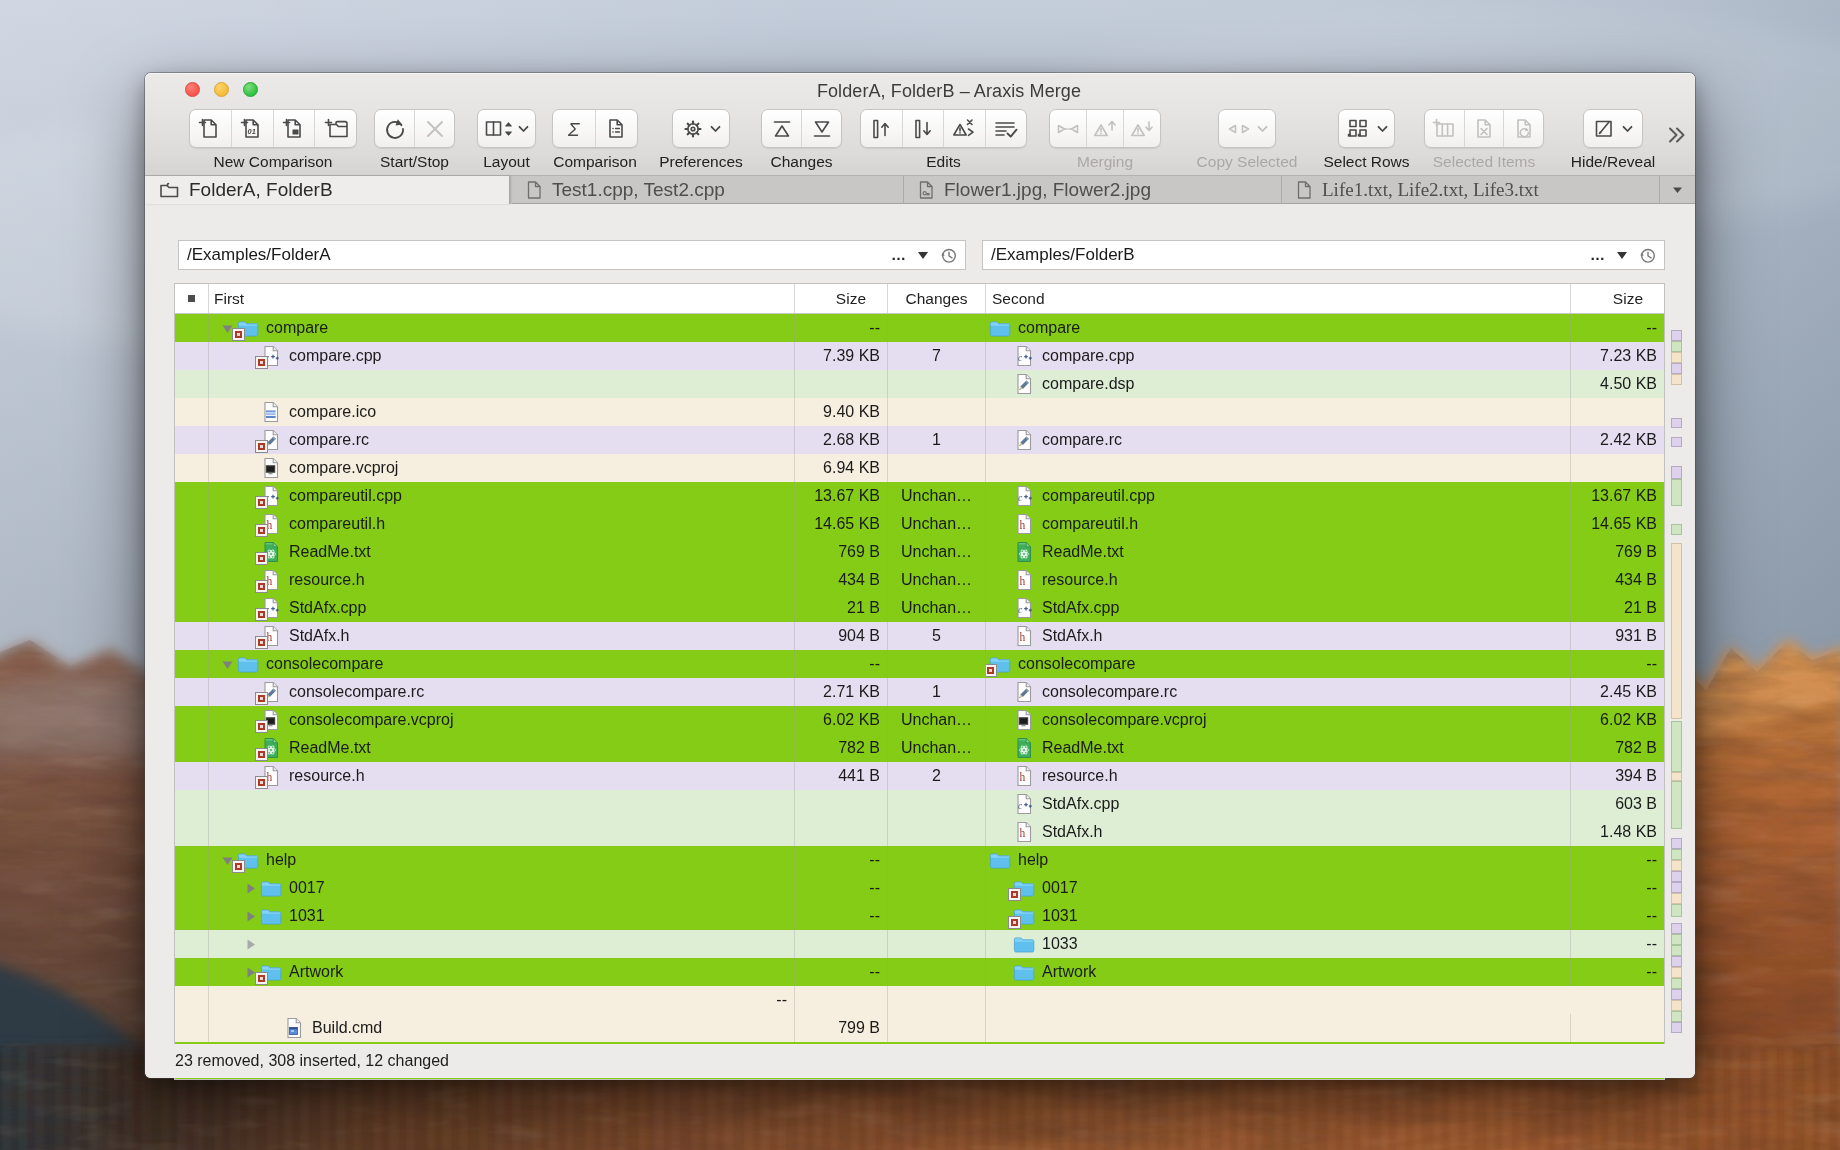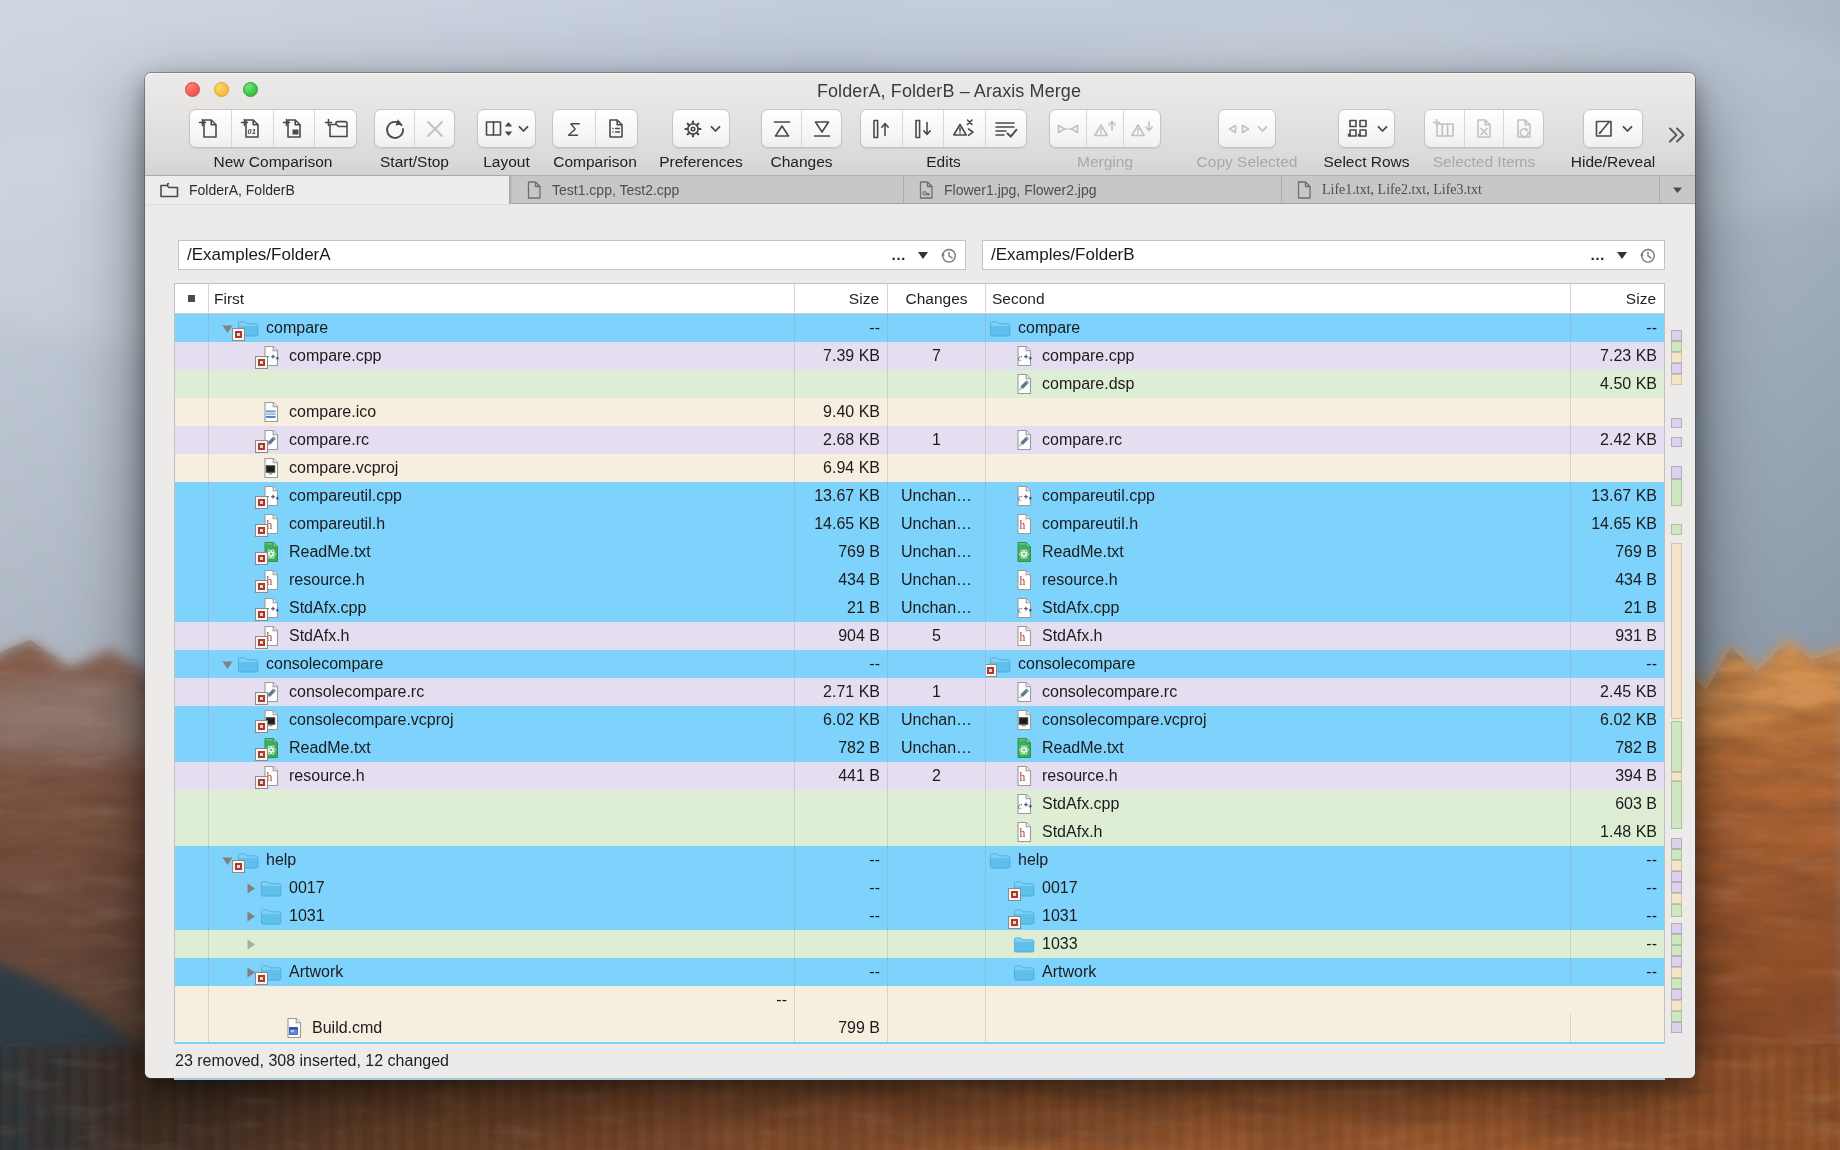--- a/index.html
+++ b/index.html
@@ -42,21 +42,21 @@
   .g3 { left:332px; width:59px; }  .g4 { left:407px; width:86px; }
   .g5 { left:527px; width:58px; }  .g6 { left:616px; width:81px; }
   .g7 { left:715px; width:167px; } .g8 { left:904px; width:112px; }
   .g9 { left:1073px; width:58px; } .g10 { left:1193px; width:57px; }
   .g11 { left:1279px; width:120px; } .g12 { left:1438px; width:60px; }
   .tb-overflow { position:absolute; right:8px; top:18px; color:#5a5a5a; }
 
   
   .tabbar { position:absolute; left:0; top:103px; width:100%; height:28px; background:#c9c7c5; }
   .tab { position:absolute; top:0; height:28px; display:flex; align-items:center; padding-left:14px; gap:10px;
-    font-size:14px; color:#4e4e4e; border-bottom:1px solid #a5a3a1; }
+    font-size:19px; color:#4e4e4e; border-bottom:1px solid #a5a3a1; }
   .tab .tab-label { white-space:nowrap; overflow:hidden; }
   .tab.active { background:#eeedec; color:#2b2b2b; border-bottom:none; border-right:1px solid #a8a6a4;
     box-shadow:1px 0 2px rgba(0,0,0,.15); z-index:2; }
   .tab.inactive + .tab.inactive { border-left:1px solid #adaba9; }
   .tab-menu { position:absolute; right:0; top:0; width:36px; height:28px; border-bottom:1px solid #a5a3a1;
     border-left:1px solid #adaba9; display:flex; align-items:center; justify-content:center; }
 
   
   .content { position:absolute; left:0; top:131px; width:100%; height:840px; background:#ecebea; }
 
@@ -64,29 +64,29 @@
     display:flex; align-items:center; font-size:17px; color:#1a1a1a; }
   .path-field .path-text { padding-left:8px; flex:1 1 auto; }
   .pf-left { left:33px; width:788px; }
   .pf-right { left:837px; width:683px; }
   .pf-controls { display:flex; align-items:center; gap:11px; padding-right:7px; }
   .pf-ellipsis { font-size:15px; font-weight:700; color:#222; letter-spacing:1px; line-height:10px; }
   .pf-caret { width:0; height:0; border-left:5.5px solid transparent; border-right:5.5px solid transparent; border-top:7px solid #333; }
 
   
   .table { position:absolute; left:29px; top:79px; width:1491px; height:797px;
-    background:#7dd3fc; border:1px solid #c3c1bf; }
+    background:#84cc16; border:1px solid #c3c1bf; }
   .thead { display:grid; grid-template-columns:34px 586px 93px 98px 585px 93px; height:30px;
     border-bottom:1px solid #c9c7c5; font-size:15.5px; color:#1f1f1f; background:#fff; }
   .thead > div { display:flex; align-items:center; border-right:1px solid #d8d6d4; overflow:hidden; }
   .thead > div:last-child { border-right:none; }
   .th-flag { justify-content:center; }
   .flag-dot { width:7px; height:7px; background:#4c4c4c; }
   .th-first { padding-left:5px; }
-  .th-size, .th-size2 { justify-content:flex-end; padding-right:8px; }
+  .th-size, .th-size2 { justify-content:flex-end; padding-right:21px; }
   .th-changes { justify-content:center; }
   .th-second { padding-left:6px; }
 
   .tbody { position:relative; }
   .trow { display:grid; grid-template-columns:34px 586px 93px 98px 585px 93px; height:28px; font-size:16px; color:#1b1b1b; }
   .trow > div { border-right:1px solid rgba(158,156,154,.34); overflow:hidden; display:flex; align-items:center; }
   .trow > div:last-child { border-right:none; }
   .trow.bg-changed { background:#e5def0; }
   .trow.bg-inserted { background:#ddeed5; }
   .trow.bg-removed { background:#f6eede; }

